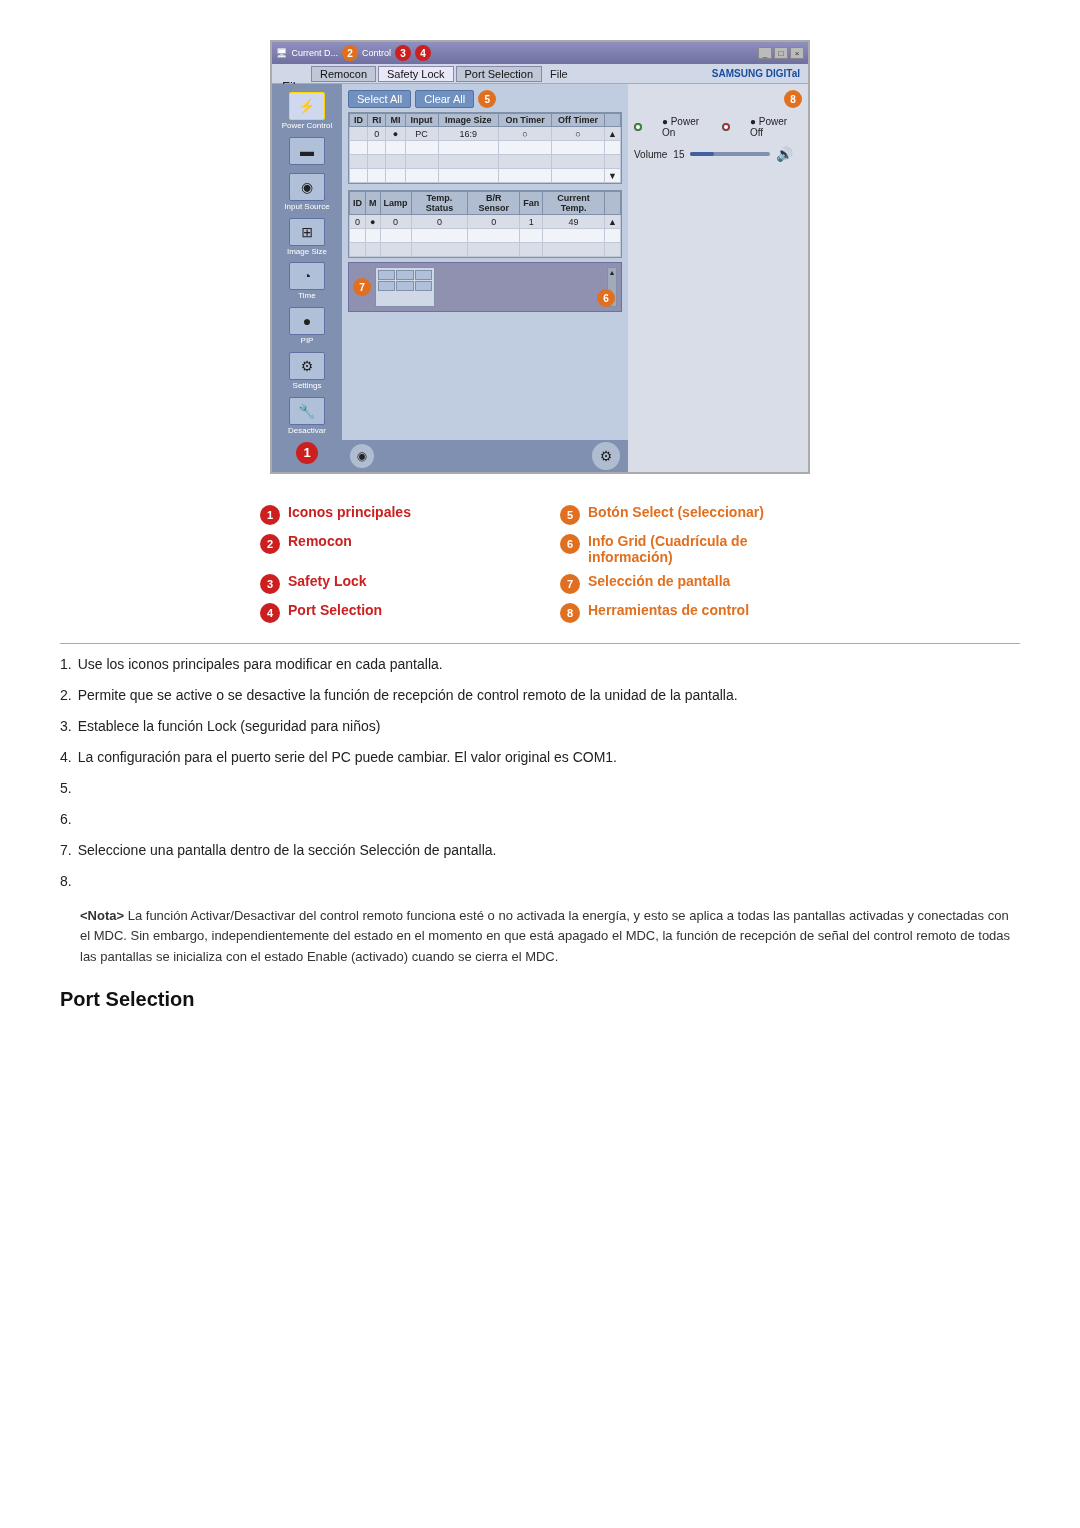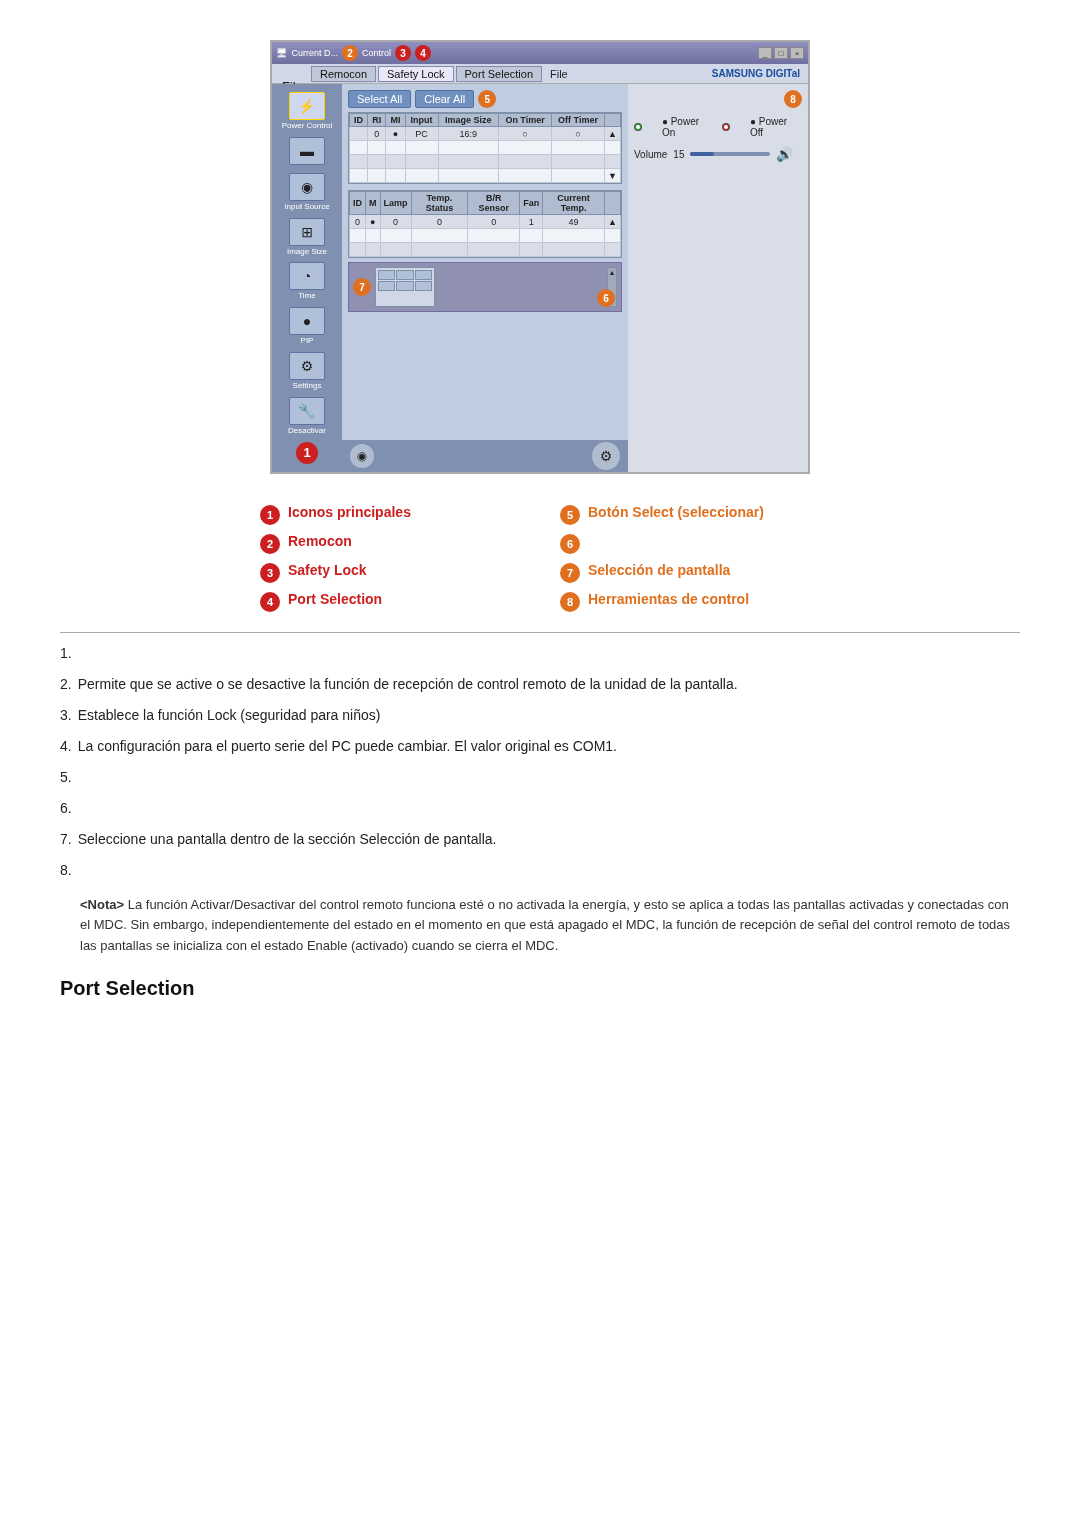--- a/index.html
+++ b/index.html
@@ -689,20 +689,21 @@
   <div class="legend-item">
     <span class="legend-badge b5">5</span>
     <span class="legend-text orange">Botón Select (seleccionar)</span>
   </div>
   <div class="legend-item">
     <span class="legend-badge b2">2</span>
     <span class="legend-text red">Remocon</span>
   </div>
   <div class="legend-item">
     <span class="legend-badge b6">6</span>
+    <span class="legend-text orange">Info Grid (Cuadrícula de información)</span>
   </div>
   <div class="legend-item">
     <span class="legend-badge b3">3</span>
     <span class="legend-text red">Safety Lock</span>
   </div>
   <div class="legend-item">
     <span class="legend-badge b7">7</span>
     <span class="legend-text orange">Selección de pantalla</span>
   </div>
   <div class="legend-item">
@@ -713,20 +714,21 @@
     <span class="legend-badge b8">8</span>
     <span class="legend-text orange">Herramientas de control</span>
   </div>
 </div>
 
 <hr class="divider">
 
 <ol class="numbered-list">
   <li>
       <span class="num">1.</span>
+      <span>Use los iconos principales para modificar en cada pantalla.</span>
     </li>
   <li>
       <span class="num">2.</span>
       <span>Permite que se active o se desactive la función de recepción de control remoto de la unidad de la pantalla.</span>
     </li>
   <li>
       <span class="num">3.</span>
       <span>Establece la función Lock (seguridad para niños)</span>
     </li>
   <li>

